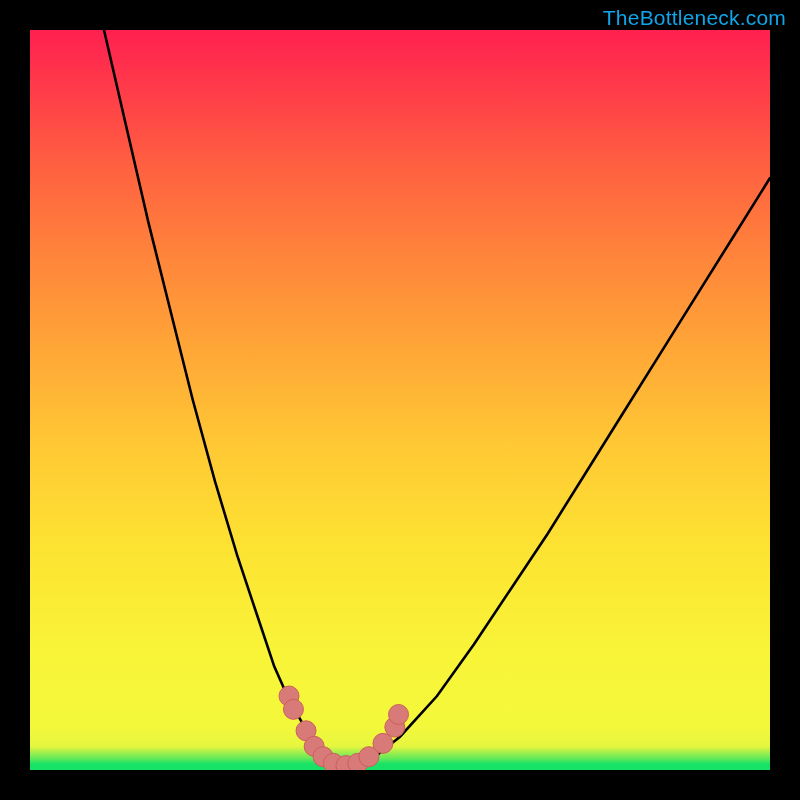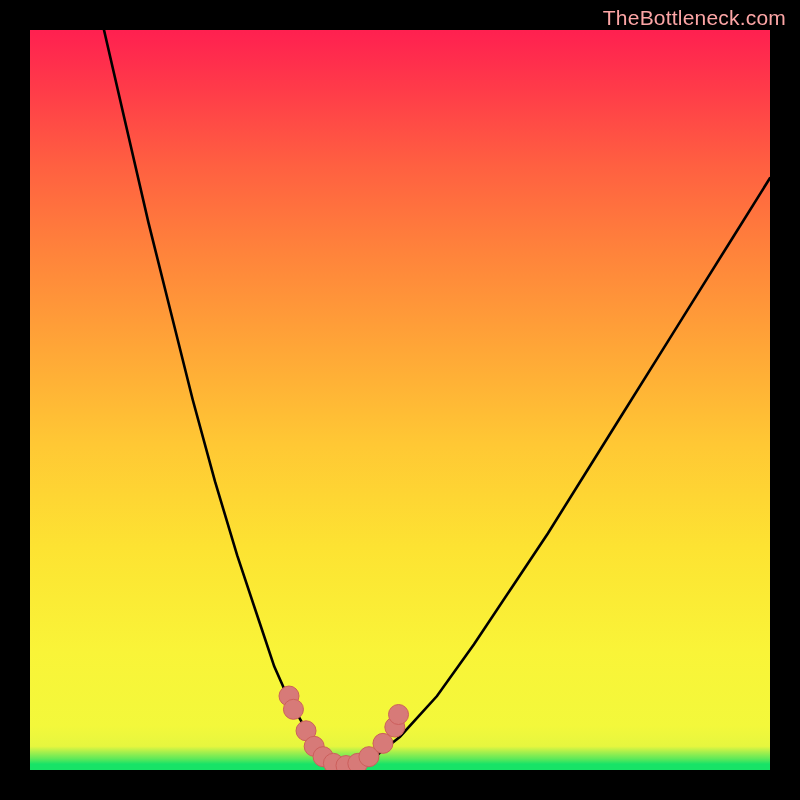--- a/index.html
+++ b/index.html
@@ -40,21 +40,21 @@
       #ff833b 70%,
       #ff5f41 82%,
       #ff3b49 92%,
       #ff2050 100%
     );
   }
   .watermark {
     position: absolute;
     top: 6px;
     right: 14px;
-    color: #fca5a5;
+    color: #0ea5e9;
     font-size: 21px;
     font-weight: 400;
     letter-spacing: 0.2px;
   }
   .curve-svg {
     position: absolute;
     left: 0;
     top: 0;
     width: 740px;
     height: 740px;

